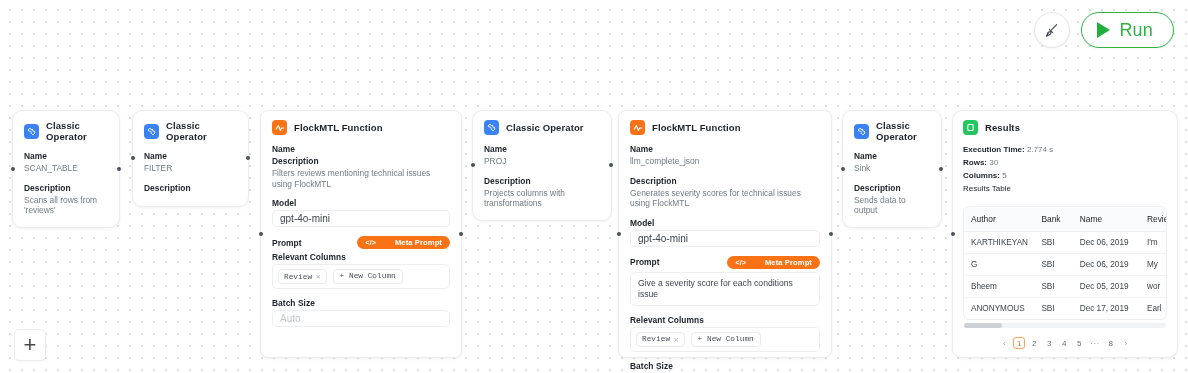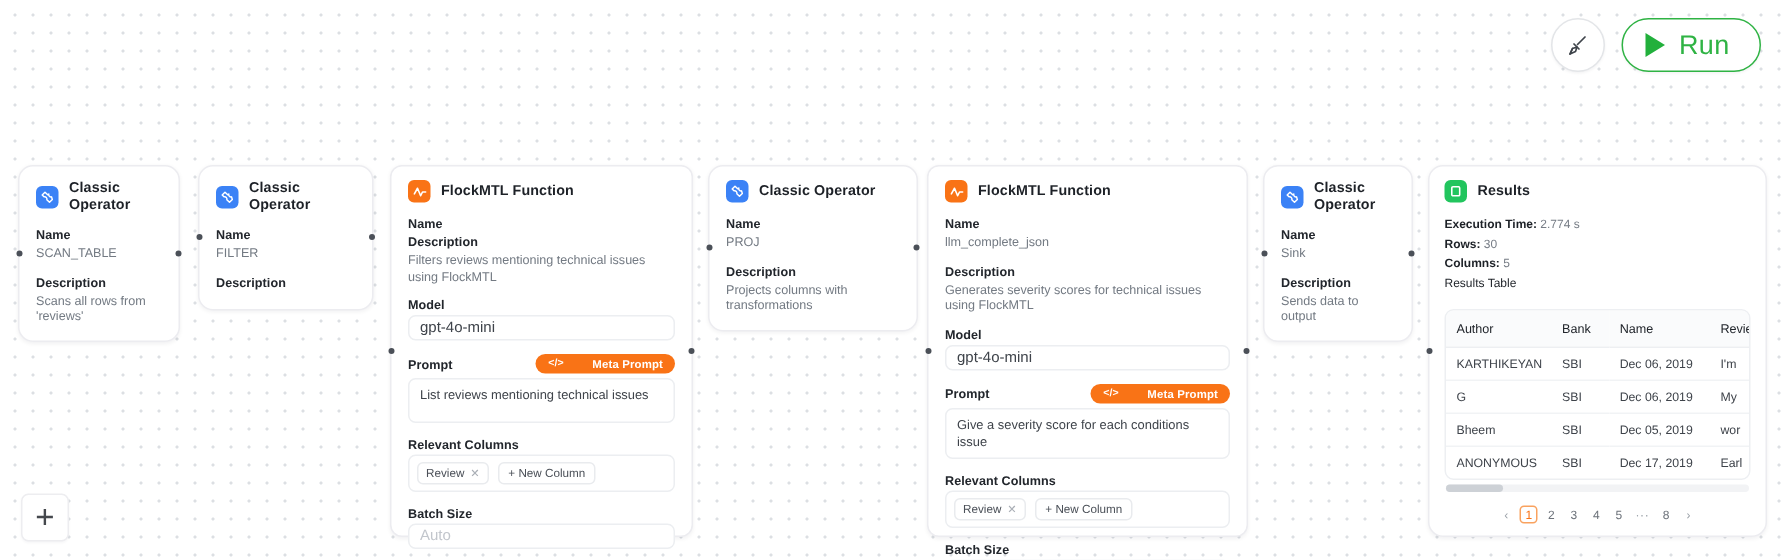--- a/index.html
+++ b/index.html
@@ -109,21 +109,21 @@
     border-radius: 9px; height: 13px;
     display: inline-flex; align-items: center; gap: 19px;
     padding: 0 8px; font-size: 7.6px; font-weight: 600;
     cursor: pointer; letter-spacing: .1px;
   }
   .meta-btn .code-ico { font-size: 7px; font-weight: 700; }
 
   .cols-box {
     border: 1px solid #eceef1; border-radius: 5px;
     padding: 4px 5px; display: flex; gap: 6px;
-    margin-bottom: 9px; background: #fff;
+    margin-bottom: 9px; background: #fff; font-family: Liberation Mono, monospace;
   }
   .chip {
     border: 1px solid #e9ebee; border-radius: 4px;
     padding: 2px 5px; font-size: 7.8px; color: #4b5058;
     display: inline-flex; align-items: center; gap: 4px;
     background: #fff;
   }
   .chip .x { color: #a9aeb5; font-size: 7.5px; }
   .newcol {
     border: 1px solid #e9ebee; border-radius: 4px;
@@ -269,21 +269,20 @@
     <div class="fld-label">Model</div>
     <div class="input-box">gpt-4o-mini</div>
 
     <div class="prompt-row">
       <span class="fld-label" style="margin:0">Prompt</span>
       <span class="meta-btn">
         <span class="code-ico">&lt;/&gt;</span>
         <span>Meta Prompt</span>
       </span>
     </div>
-    <div class="textarea-box">List reviews mentioning technical issues</div>
 
     <div class="fld-label">Relevant Columns</div>
     <div class="cols-box">
       <span class="chip">
         <span>Review</span>
         <span class="x">✕</span>
       </span>
       <span class="newcol">+ New Column</span>
     </div>
 

